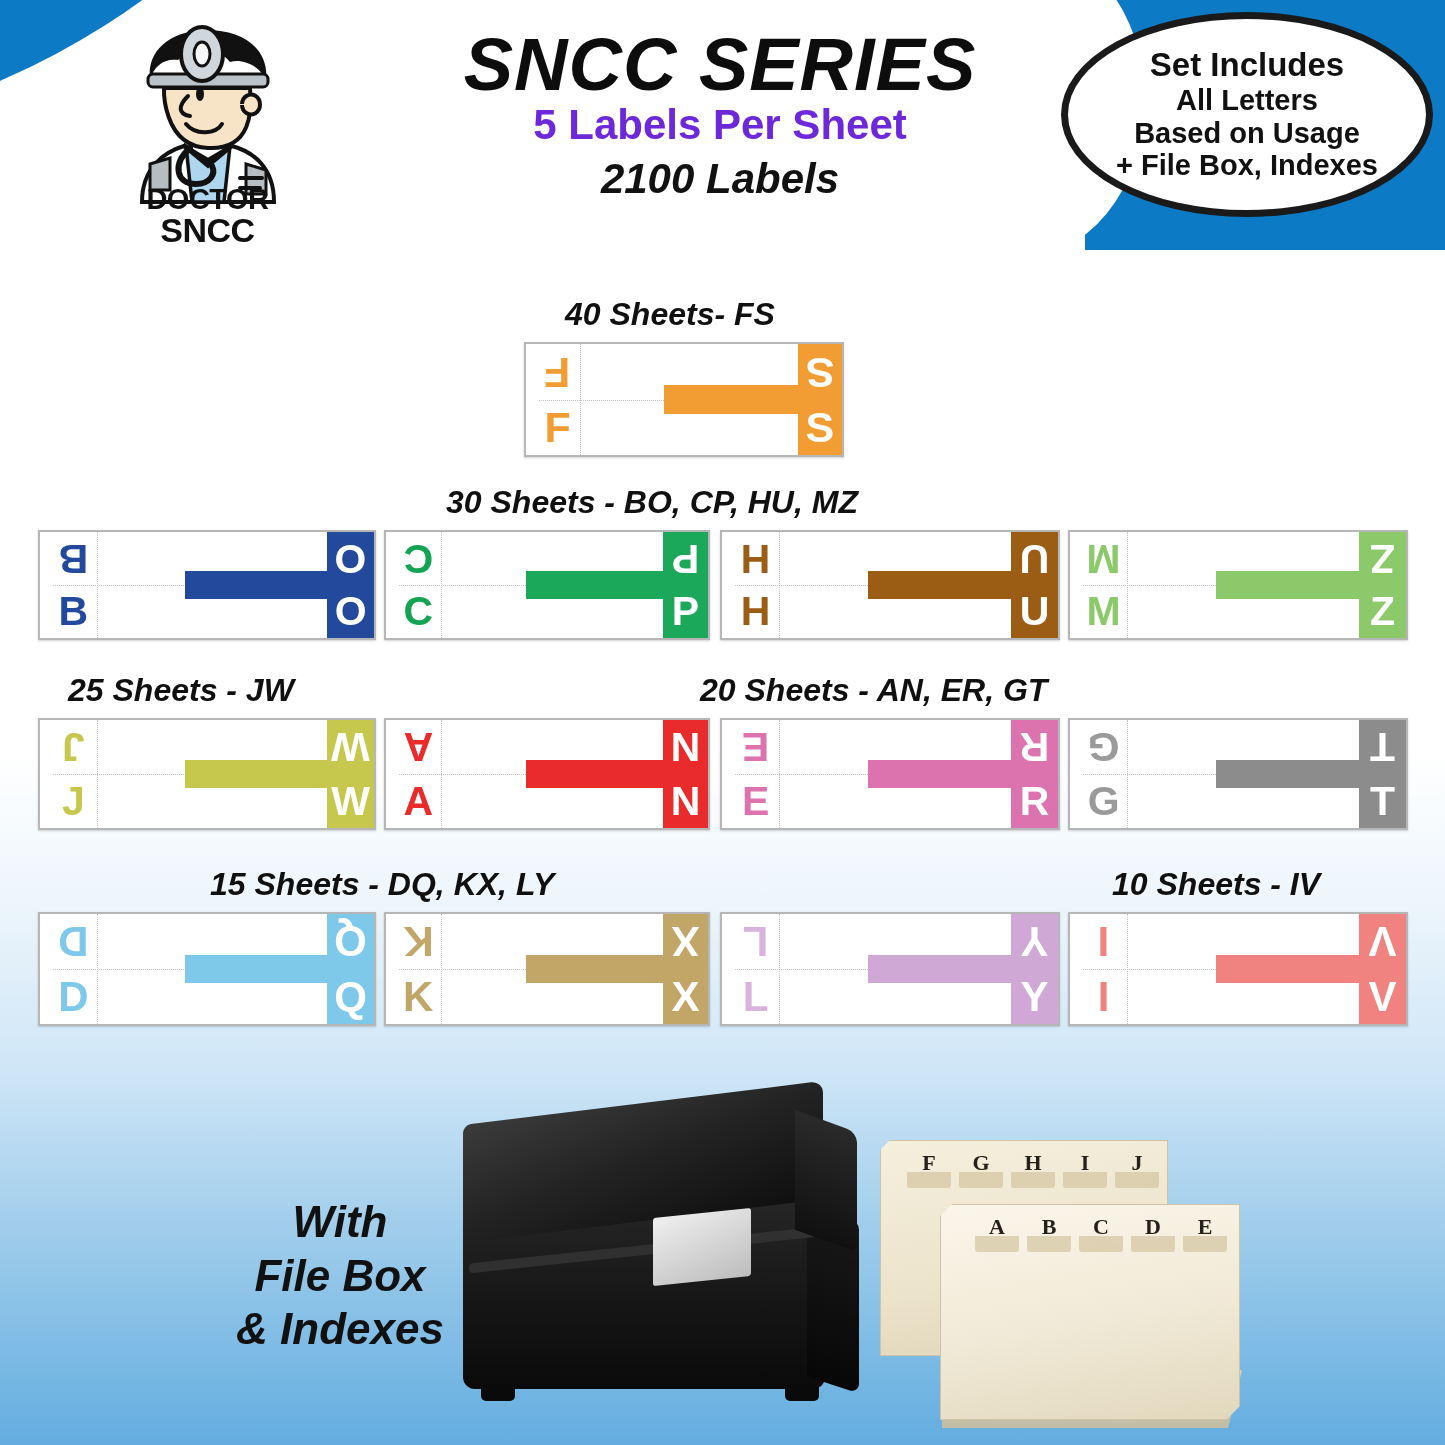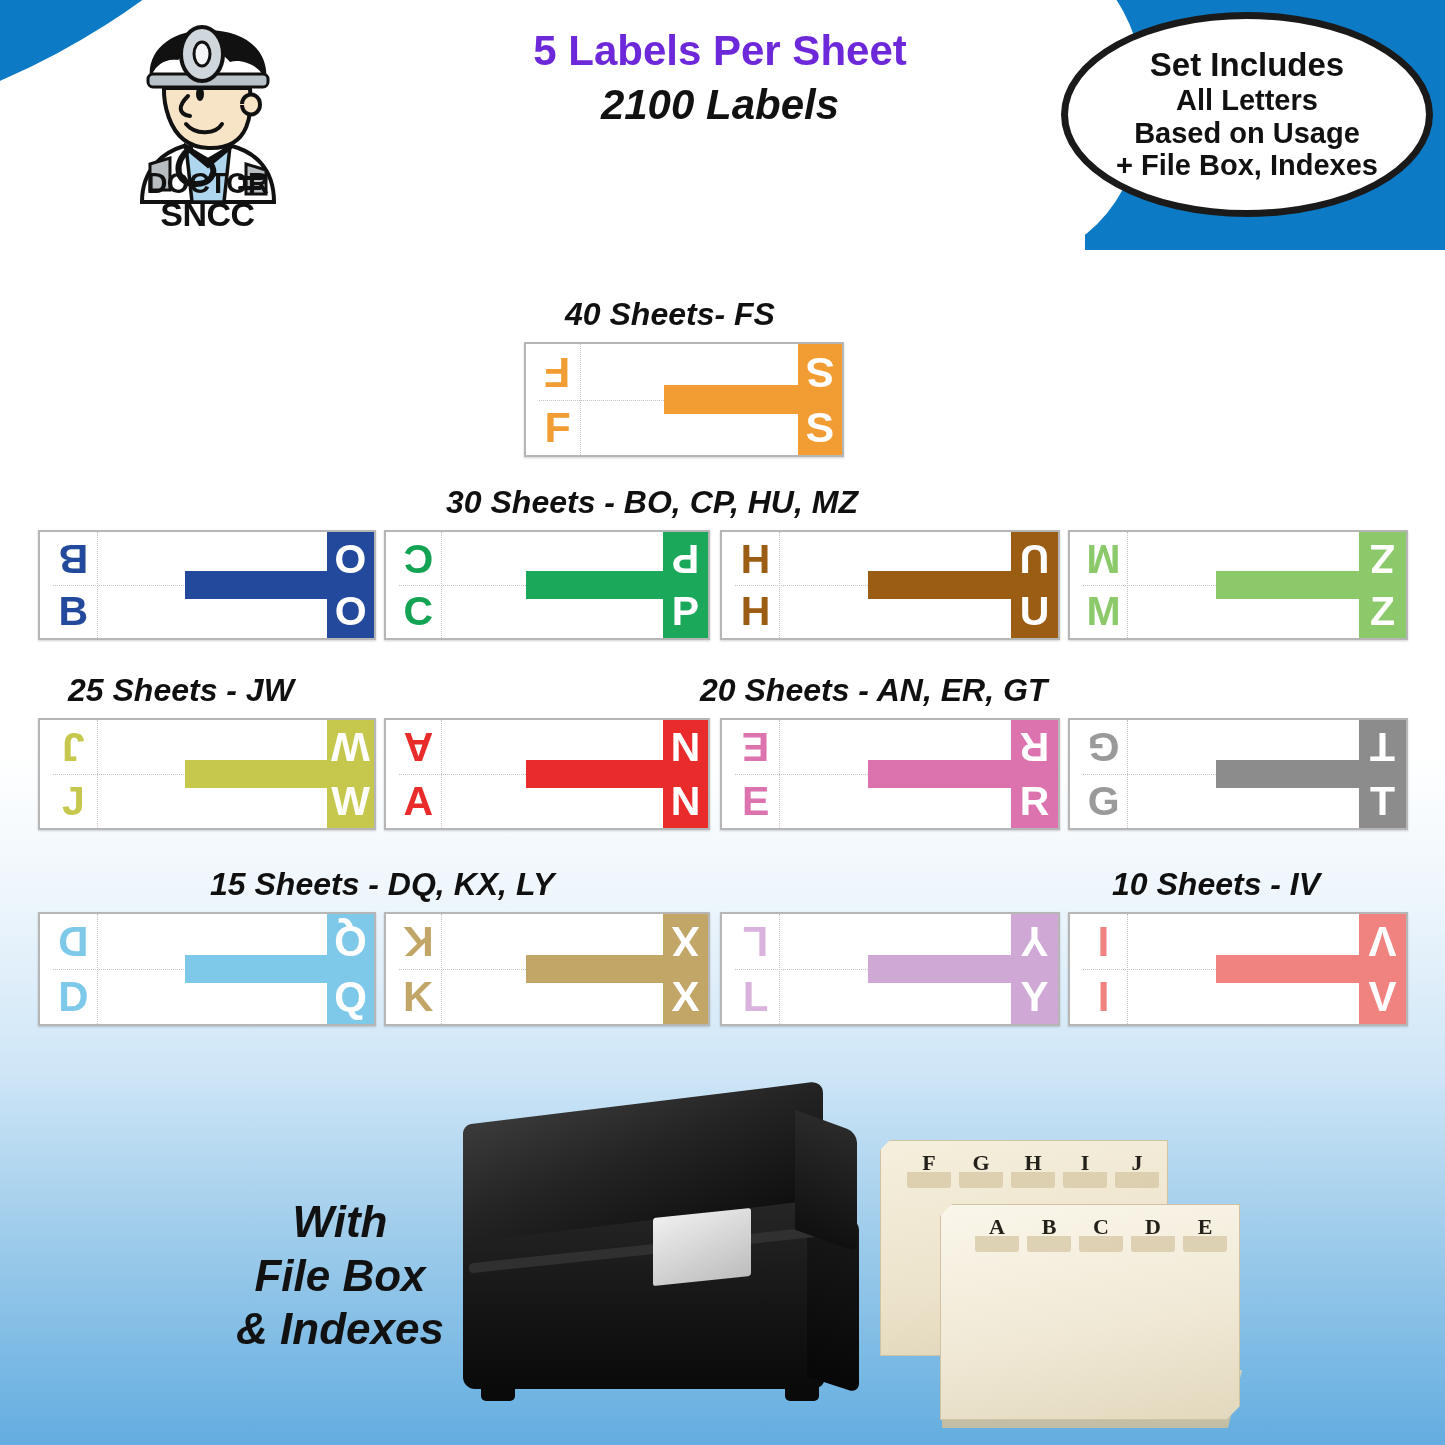--- a/index.html
+++ b/index.html
@@ -25,21 +25,21 @@
   }
   #corner-right-mask{
     position:absolute;right:300px;top:-60px;width:260px;height:320px;
     background:#ffffff;border-radius:50%;
   }
 
   
   #logo{position:absolute;left:112px;top:18px;width:190px;height:240px;}
   .logo-wrap{position:relative;width:190px;height:190px;}
   #logo-name{
-    position:absolute;left:110px;top:170px;width:195px;text-align:center;
+    position:absolute;left:110px;top:186px;width:195px;text-align:center;
     font-weight:bold;line-height:0.95;letter-spacing:-0.5px;color:#111;
   }
   #logo-line1{font-size:29px;}
   #logo-line2{font-size:34px;}
 
   #header-block{position:absolute;left:330px;top:28px;width:780px;text-align:center;}
   #main-title{
     font-size:74px;font-weight:bold;font-style:italic;color:#0d0d0d;
     letter-spacing:1px;line-height:1.0;margin:0;
   }
@@ -212,20 +212,21 @@
       <path d="M128 160 L150 160 M128 170 L148 170" stroke="#111" stroke-width="4" stroke-linecap="round"></path>
     </svg>
   </div>
 </div>
 <div id="logo-name">
   <div id="logo-line1">DOCTOR</div>
   <div id="logo-line2">SNCC</div>
 </div>
 
 <div id="header-block">
+  <h1 id="main-title">SNCC SERIES</h1>
   <div id="sub-title-1">5 Labels Per Sheet</div>
   <div id="sub-title-2">2100 Labels</div>
 </div>
 
 <div id="badge">
   <div class="b1">Set Includes</div>
   <div class="b2">All Letters</div>
   <div class="b2">Based on Usage</div>
   <div class="b2">+ File Box, Indexes</div>
 </div>

